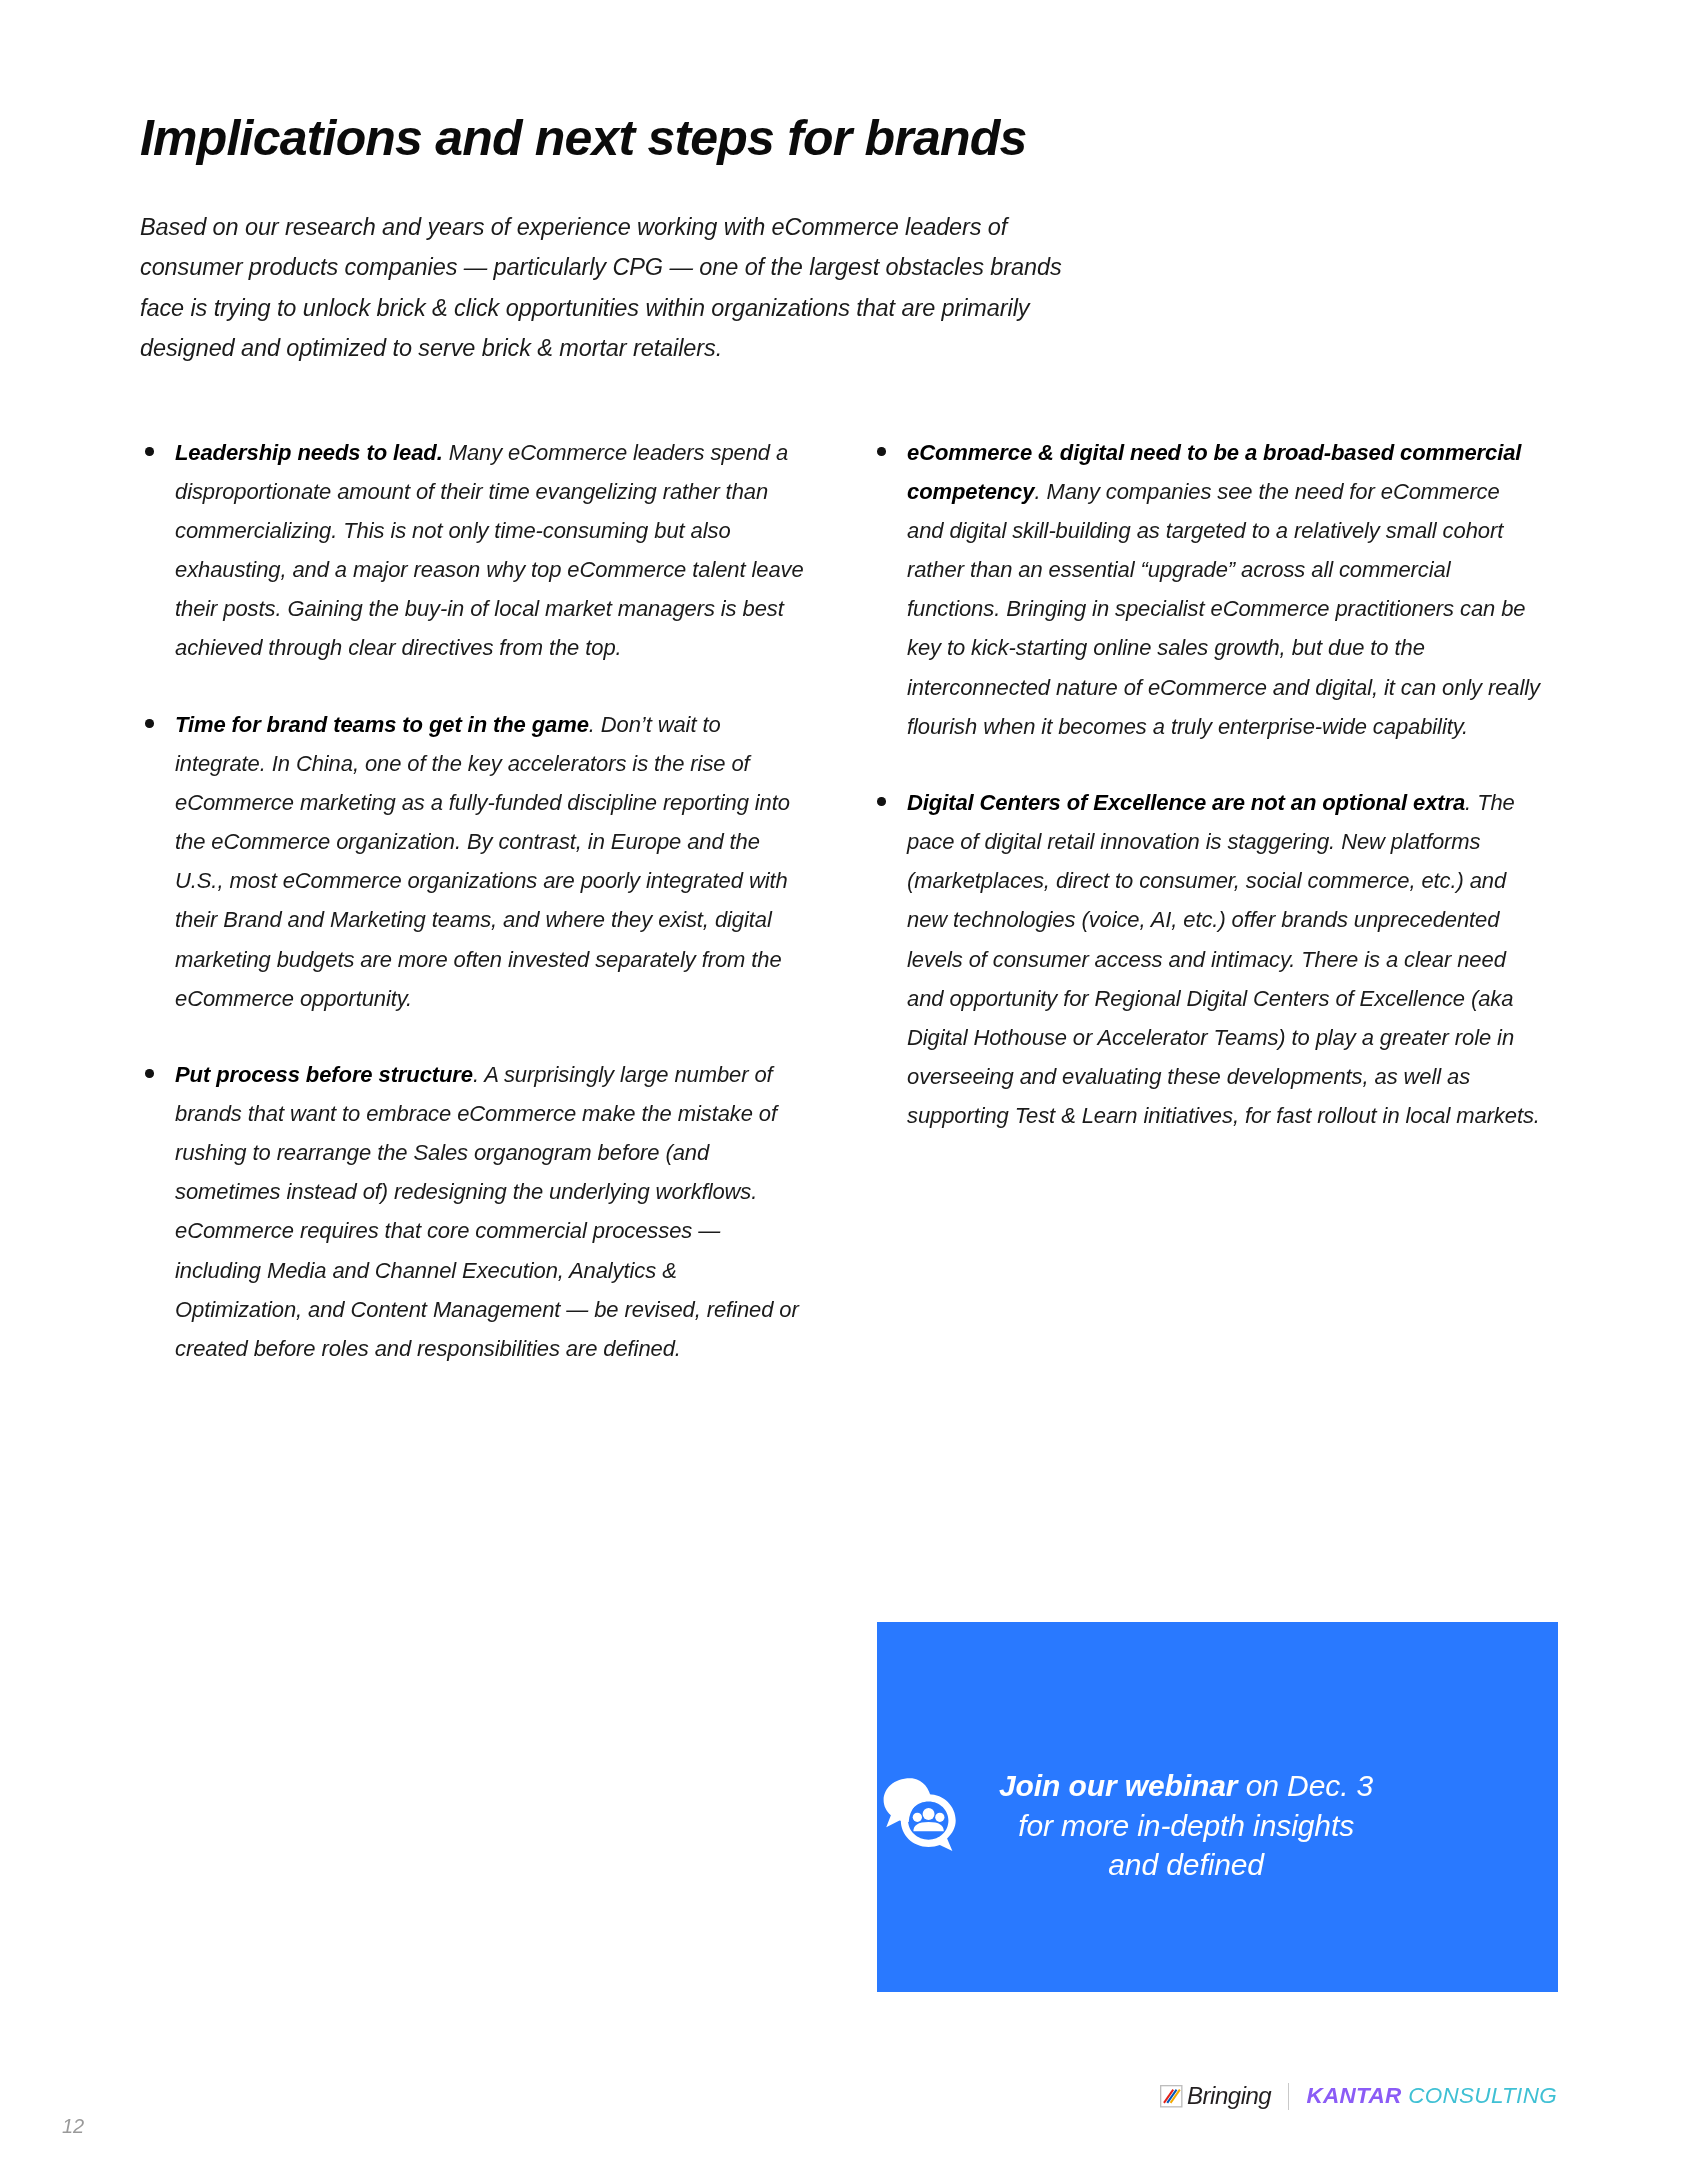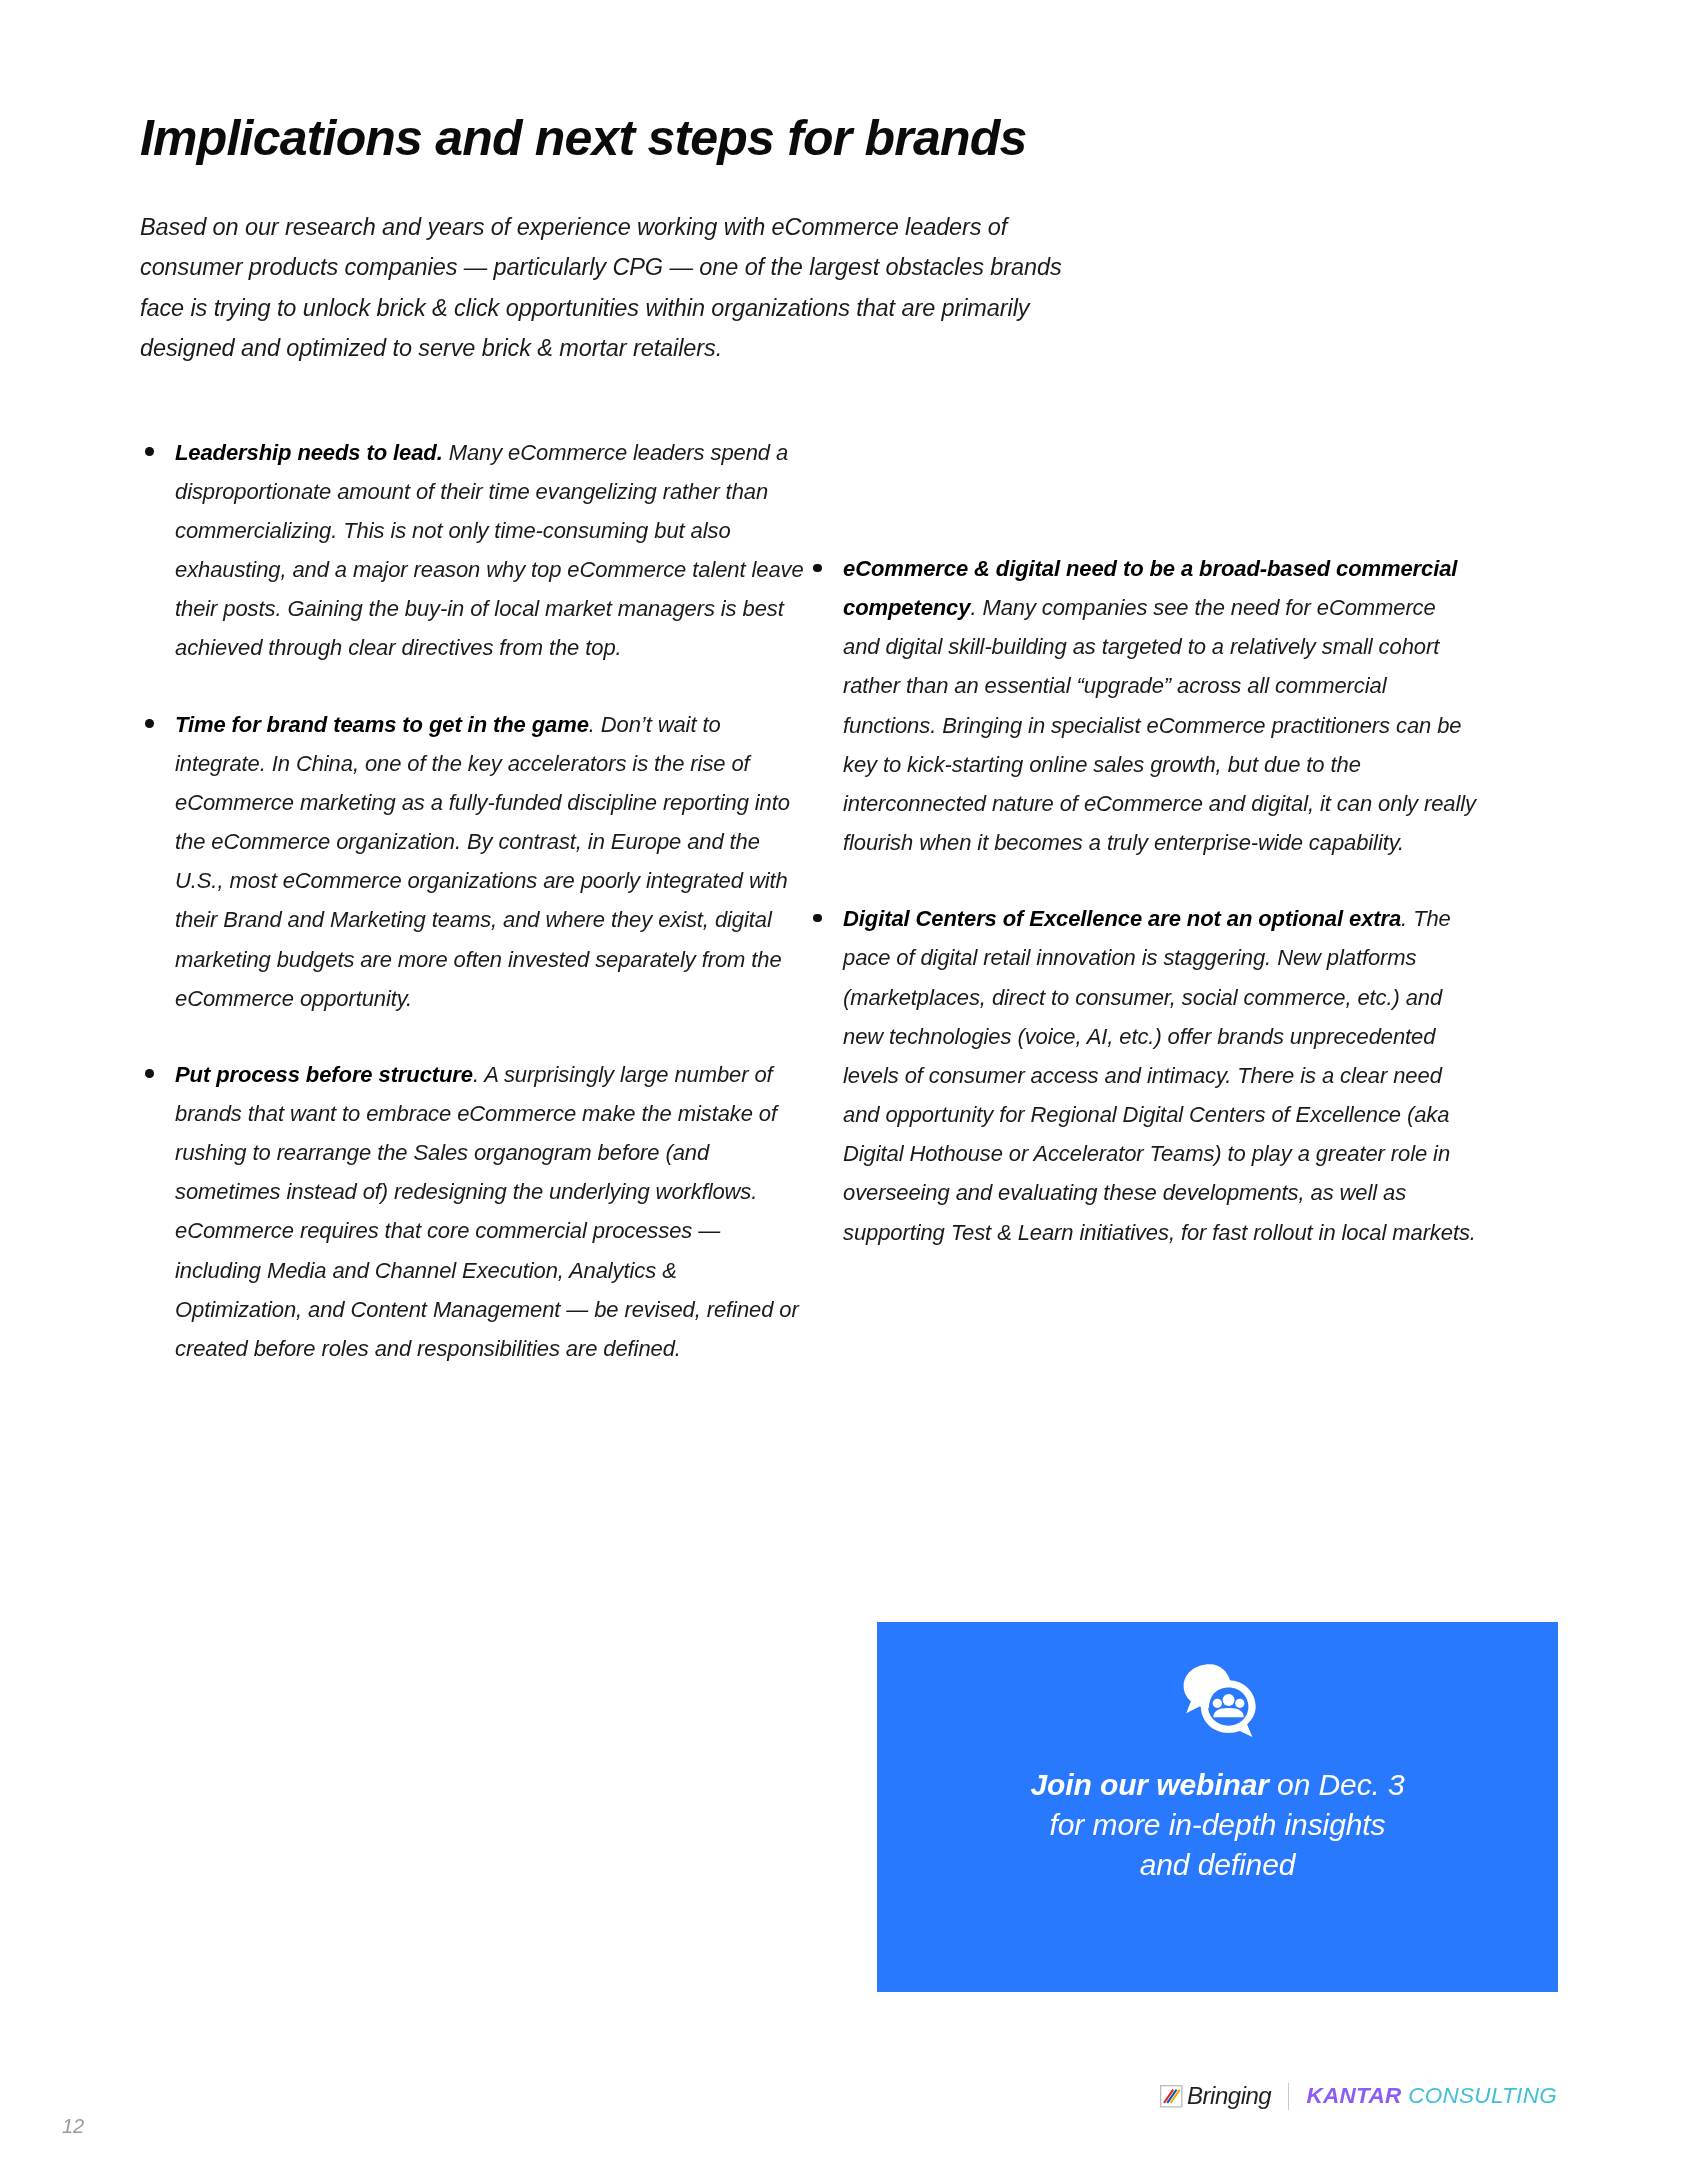--- a/index.html
+++ b/index.html
@@ -49,22 +49,23 @@
     line-height: 1.72;
     color: #1b1b1b;
     margin: 0 0 33px 0;
     letter-spacing: -0.1px;
   }
   .intro-para:last-child { margin-bottom: 0; }
 
   
   .columns {
     display: flex;
+    gap: 64px;
     margin-top: 64px;
-    align-items: center;
+    align-items: flex-start;
   }
   .col {
     width: 668px;
     flex: 0 0 668px;
     position: relative;
   }
 
   ul.bullets {
     list-style: none;
     margin: 0;
@@ -96,21 +97,21 @@
 
   
   .webinar-box {
     position: absolute;
     left: 877px;
     top: 1622px;
     width: 681px;
     height: 370px;
     background: #2979ff;
     display: flex;
-    flex-direction: column;
+    flex-direction: row;
     align-items: center;
     justify-content: flex-start;
     box-sizing: border-box;
     padding-top: 37px;
   }
   .webinar-icon {
     width: 82px;
     height: 82px;
     margin-bottom: 24px;
   }

